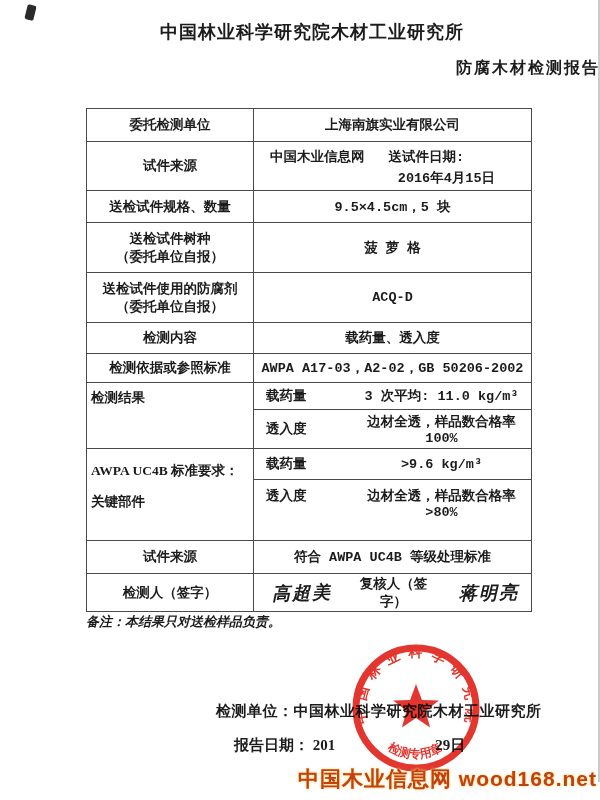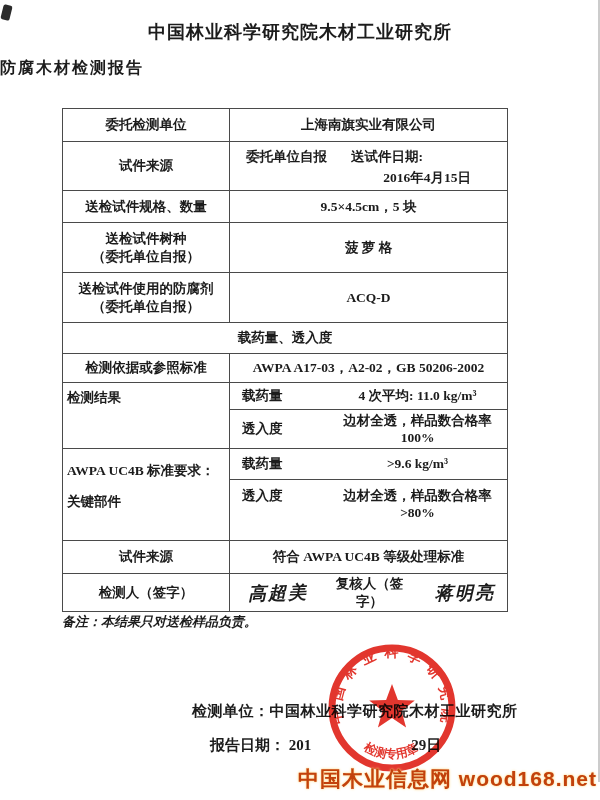--- a/index.html
+++ b/index.html
@@ -2,36 +2,36 @@
 <html><head>
 <meta charset="utf-8">
 <style>
   * { margin:0; padding:0; box-sizing:border-box; }
   html,body { width:600px; height:800px; }
   body {
     font-family:"Liberation Serif","DejaVu Serif",serif;
     font-weight:bold; color:#1c1c1c; background:#ffffff;
     position:relative; overflow:hidden;
   }
-  .page { position:absolute; inset:0; background:#fff; }
+  .page { position:absolute; inset:0; background:#fff;margin-left:24px; }
 
   .title { position:absolute; top:20px; left:0; width:100%; text-align:center;
            font-size:18px; letter-spacing:1px; }
-  .subtitle { position:absolute; top:58px; left:0; width:100%; text-align:left;
+  .subtitle { position:absolute; top:58px; left:0; width:100%; text-align:right;
            font-size:16px; letter-spacing:2px; }
 
   .tbl { position:absolute; left:62px; top:108px; width:446px;
          border:1px solid #4a4a4a; font-size:13.5px; }
   .row { display:flex; border-bottom:1px solid #4a4a4a; }
   .row:last-child { border-bottom:none; }
   .cl { width:167px; border-right:1px solid #4a4a4a; display:flex;
         flex-direction:column; align-items:center; justify-content:center;
         text-align:right; }
   .cr { flex:1; display:flex; flex-direction:column; align-items:center;
-        justify-content:center; text-align:center; }
+        justify-content:center; text-align:center;font-family:Liberation Mono, monospace; }
   .h33{height:33px} .h49{height:49px} .h32{height:32px} .h50{height:50px}
   .h31{height:31px} .h29{height:29px} .h66{height:66px} .h92{height:92px}
   .h37{height:37px}
 
   .cl-left { align-items:flex-start; justify-content:flex-start;
              text-align:center; padding:6px 14px 0 4px; }
   .cl-left .ln { line-height:31px; }
 
   .cr-src { align-items:stretch; justify-content:flex-start; padding-top:6px; }
   .cr-src .line1 { display:flex; gap:24px; padding-left:16px; }
@@ -88,21 +88,21 @@
 
     <div class="row h33">
       <div class="cl">委托检测单位</div>
       <div class="cr">上海南旗实业有限公司</div>
     </div>
 
     <div class="row h49">
       <div class="cl">试件来源</div>
       <div class="cr cr-src">
         <div class="line1">
-          <span>委托单位自报</span>
+          <span>中国木业信息网</span>
           <span>送试件日期:</span>
         </div>
         <div class="line2">2016年4月15日</div>
       </div>
     </div>
 
     <div class="row h32">
       <div class="cl">送检试件规格、数量</div>
       <div class="cr">9.5×4.5cm，5 块</div>
     </div>
@@ -117,34 +117,35 @@
 
     <div class="row h50">
       <div class="cl">
         <span>送检试件使用的防腐剂</span>
         <span>（委托单位自报）</span>
       </div>
       <div class="cr">ACQ-D</div>
     </div>
 
     <div class="row h31">
+      <div class="cl">检测内容</div>
       <div class="cr">载药量、透入度</div>
     </div>
 
     <div class="row h29">
       <div class="cl">检测依据或参照标准</div>
       <div class="cr">AWPA A17-03，A2-02，GB 50206-2002</div>
     </div>
 
     <div class="row h66">
       <div class="cl cl-left">检测结果</div>
       <div class="cr subwrap">
         <div class="sub s28 sdiv">
           <span class="key">载药量</span>
-          <span class="val">4 次平均:  11.0 kg/m³</span>
+          <span class="val">3 次平均:  11.0 kg/m³</span>
         </div>
         <div class="sub s38">
           <span class="key">透入度</span>
           <span class="val">边材全透，样品数合格率 100%</span>
         </div>
       </div>
     </div>
 
     <div class="row h92">
       <div class="cl cl-left">

